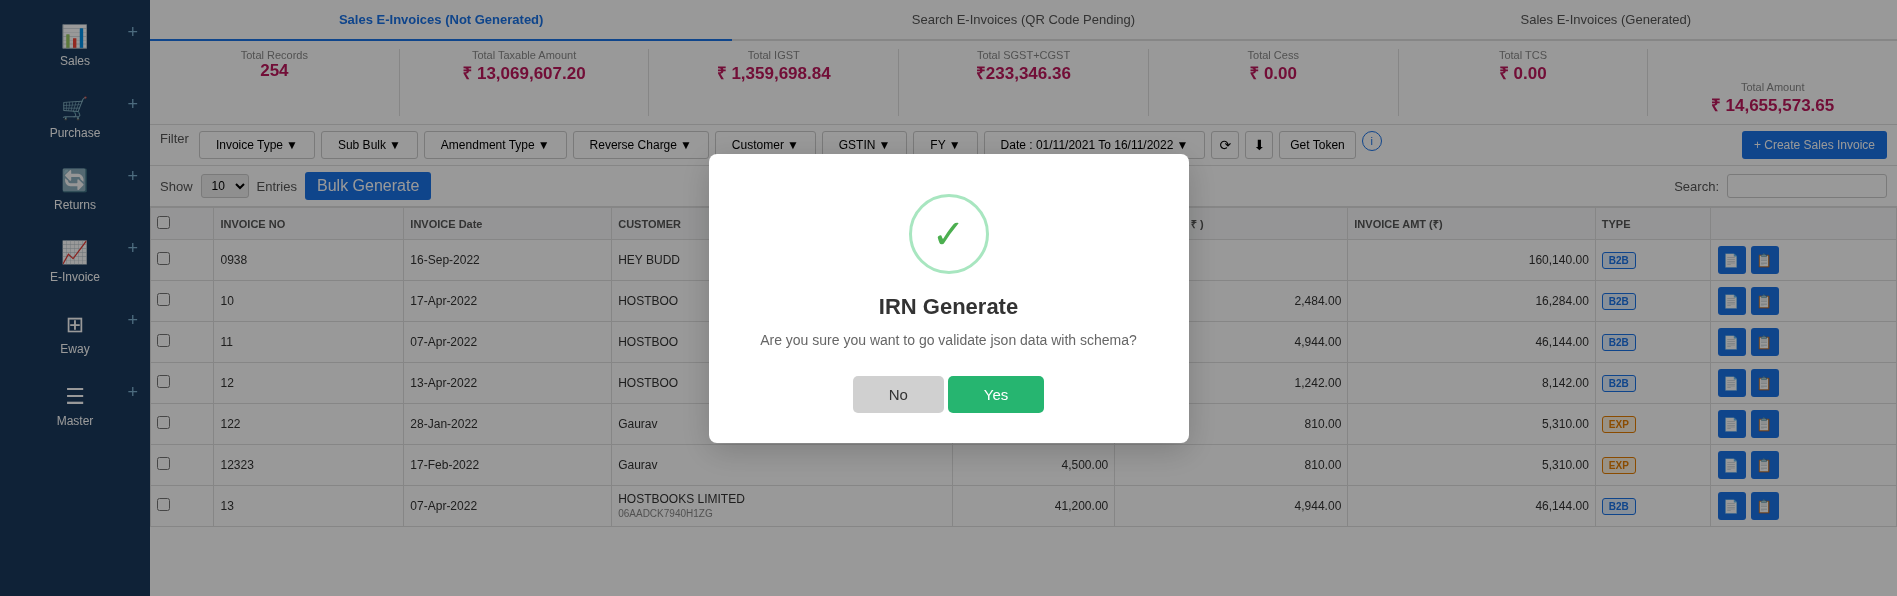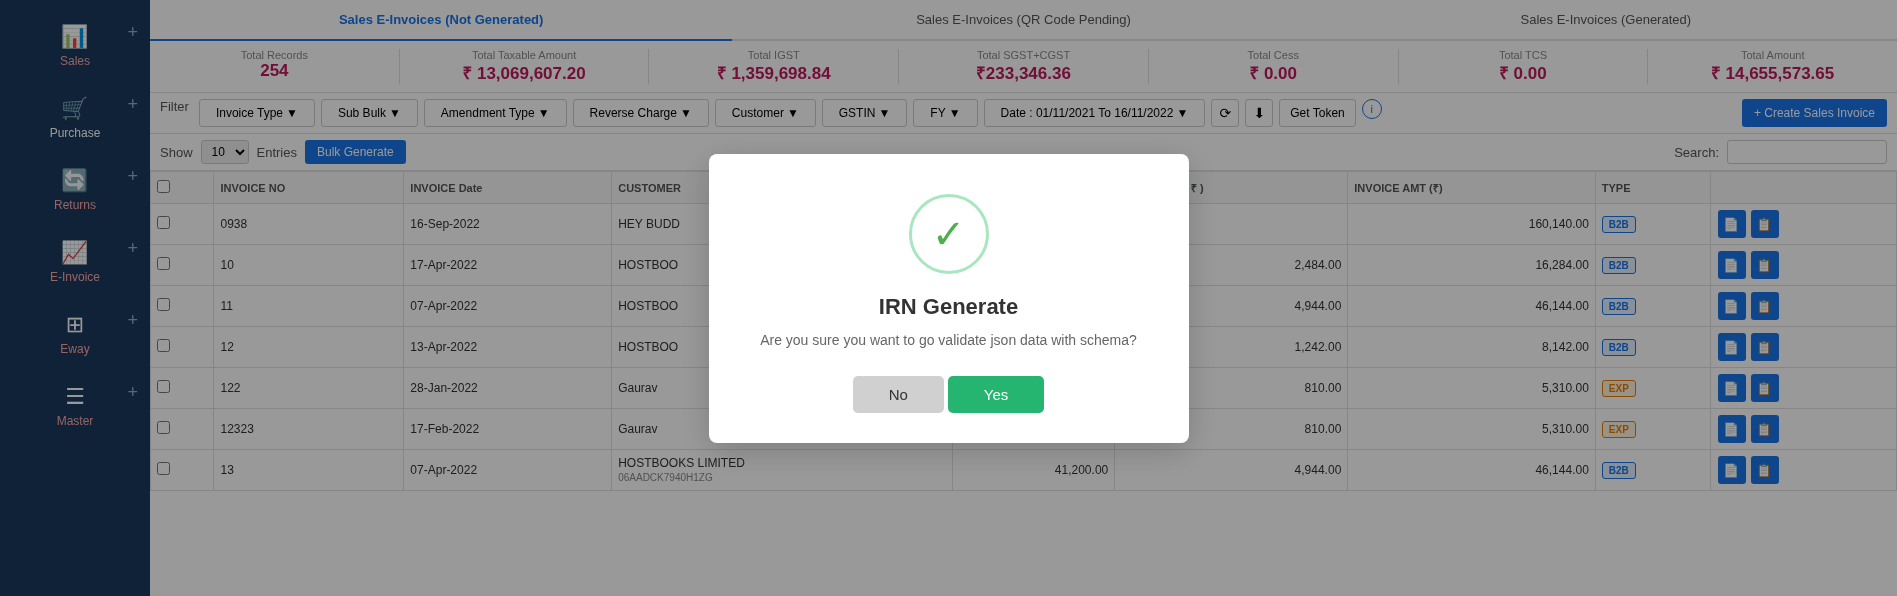--- a/index.html
+++ b/index.html
@@ -22,21 +22,21 @@
     .sidebar-item {
       display: flex;
       flex-direction: column;
       align-items: center;
       width: 100%;
       padding: 14px 0;
       cursor: pointer;
       position: relative;
     }
     .sidebar-item .icon { font-size: 22px; margin-bottom: 4px; }
-    .sidebar-item .label { font-size: 12px; color: #fca5a5; }
+    .sidebar-item .label { font-size: 12px; color: #ffffff; }
     .sidebar-item.active .label { color: #fff; }
     .sidebar-add-btn {
       position: absolute;
       right: 12px;
       top: 12px;
       background: none;
       border: none;
       color: #7fb3d3;
       font-size: 18px;
       cursor: pointer;
@@ -77,21 +77,21 @@
       display: flex;
       background: #fff;
       border-bottom: 1px solid #e0e0e0;
       padding: 8px 0;
     }
     .stat-item {
       flex: 1;
       text-align: center;
       border-right: 1px solid #e0e0e0;
     }
-    .stat-item:last-child { border-right: none; }
+    .stat-item:last-child { border-right: none; margin-top: 32px; }
     .stat-label { font-size: 11px; color: #888; }
     .stat-value { font-size: 17px; font-weight: bold; color: #be185d; }
 
     
     .action-bar {
       display: flex;
       background: #fff;
       padding: 6px 10px;
       border-bottom: 1px solid #e0e0e0;
       gap: 6px;
@@ -164,21 +164,21 @@
       padding: 3px 6px;
       font-size: 12px;
     }
     .entries-label { font-size: 13px; color: #555; }
     .bulk-generate-btn {
       background: #1a73e8;
       color: #fff;
       border: none;
       border-radius: 3px;
       padding: 5px 12px;
-      font-size: 12px;
+      font-size: 16px;
       cursor: pointer;
     }
     .search-label { margin-left: auto; font-size: 13px; color: #555; }
     .search-input {
       border: 1px solid #ccc;
       border-radius: 3px;
       padding: 4px 8px;
       font-size: 12px;
       width: 160px;
     }
@@ -342,21 +342,21 @@
       <span class="icon">☰</span>
       <span class="label">Master</span>
       <button class="sidebar-add-btn">+</button>
     </div>
   </div>
 
   <div class="main-content">
 
     <div class="top-tabs">
       <div class="top-tab active">Sales E-Invoices (Not Generated)</div>
-      <div class="top-tab">Sales E-Invoices (QR Code Pending)</div>
+      <div class="top-tab">Search E-Invoices (QR Code Pending)</div>
       <div class="top-tab">Sales E-Invoices (Generated)</div>
     </div>
 
     <div class="stats-bar">
       <div class="stat-item">
         <div class="stat-label">Total Records</div>
         <div class="stat-value">254</div>
       </div>
       <div class="stat-item">
         <div class="stat-label">Total Taxable Amount</div>

